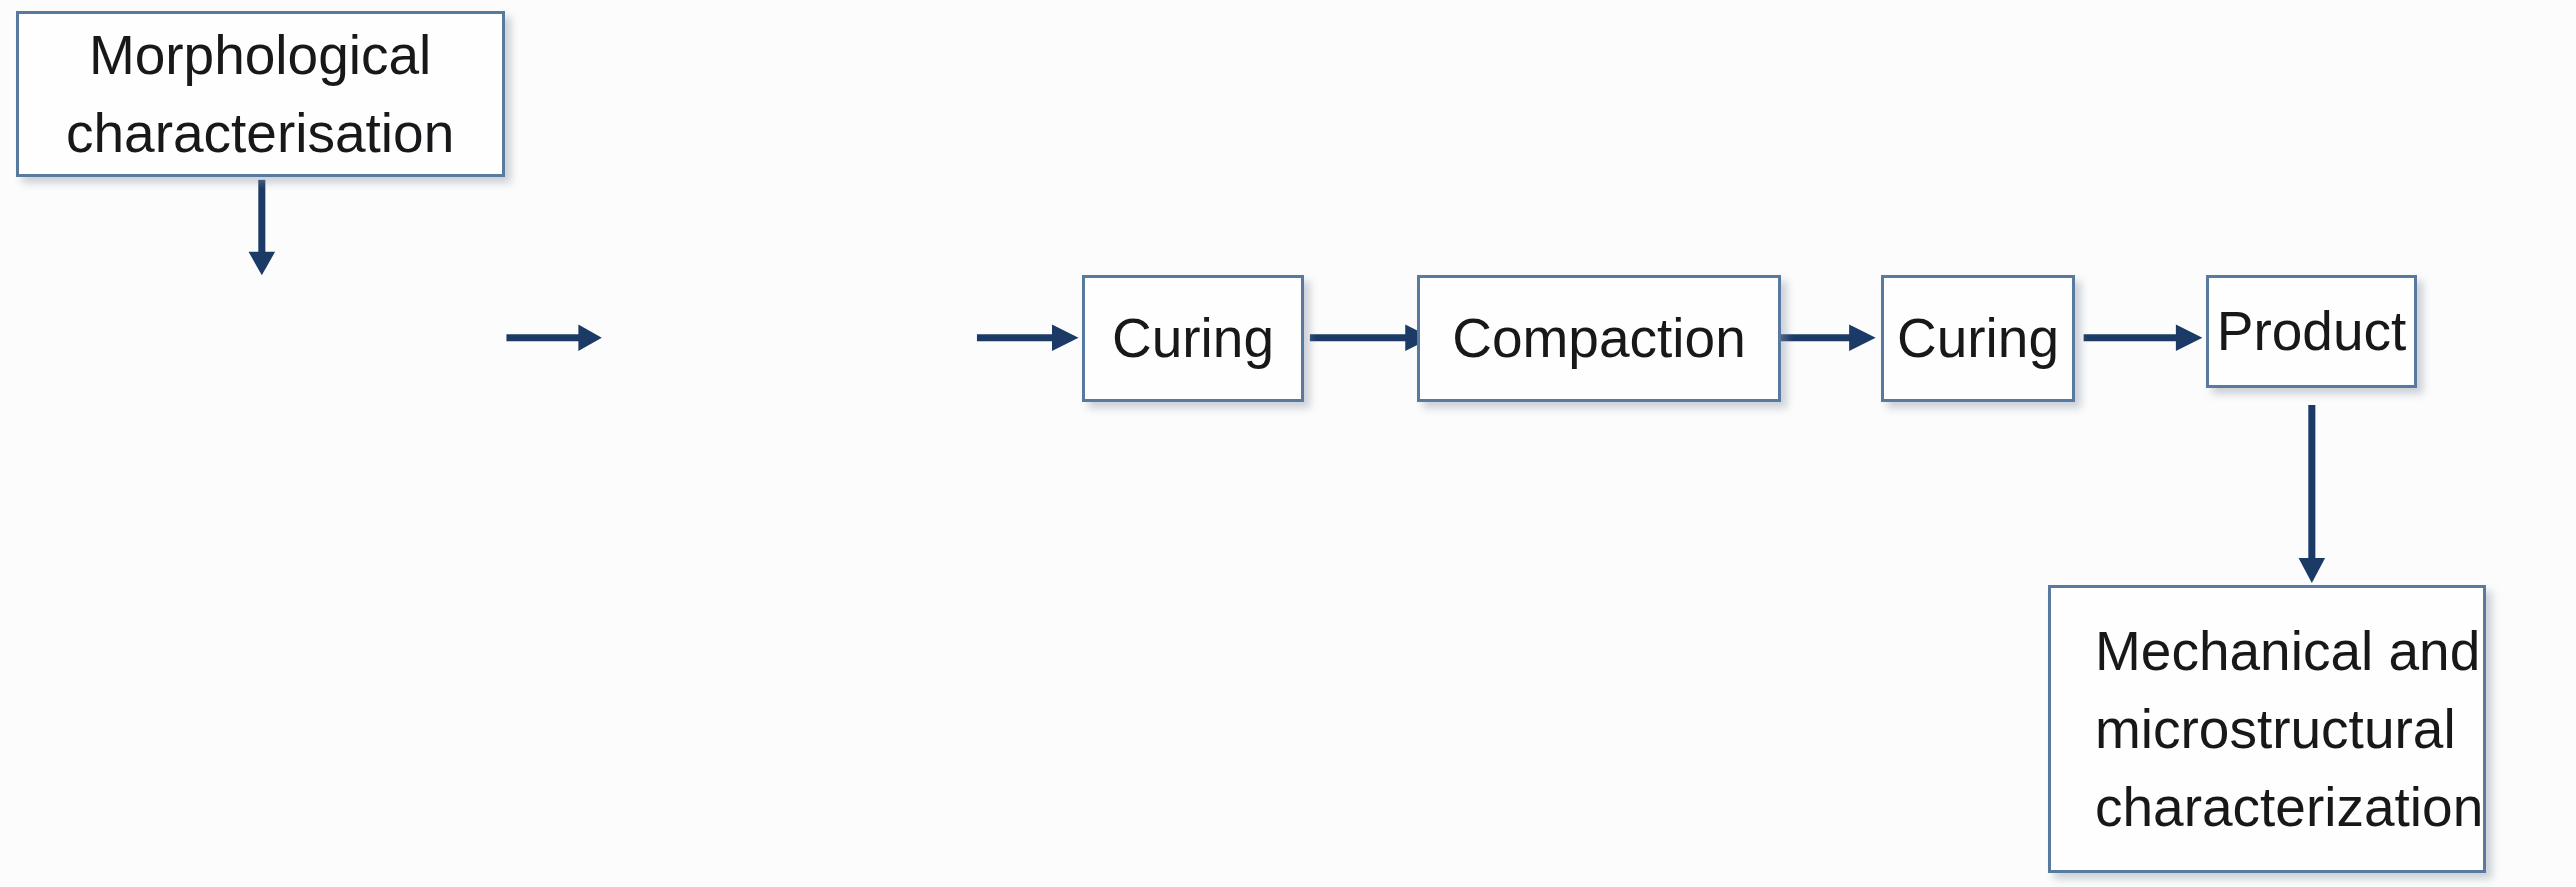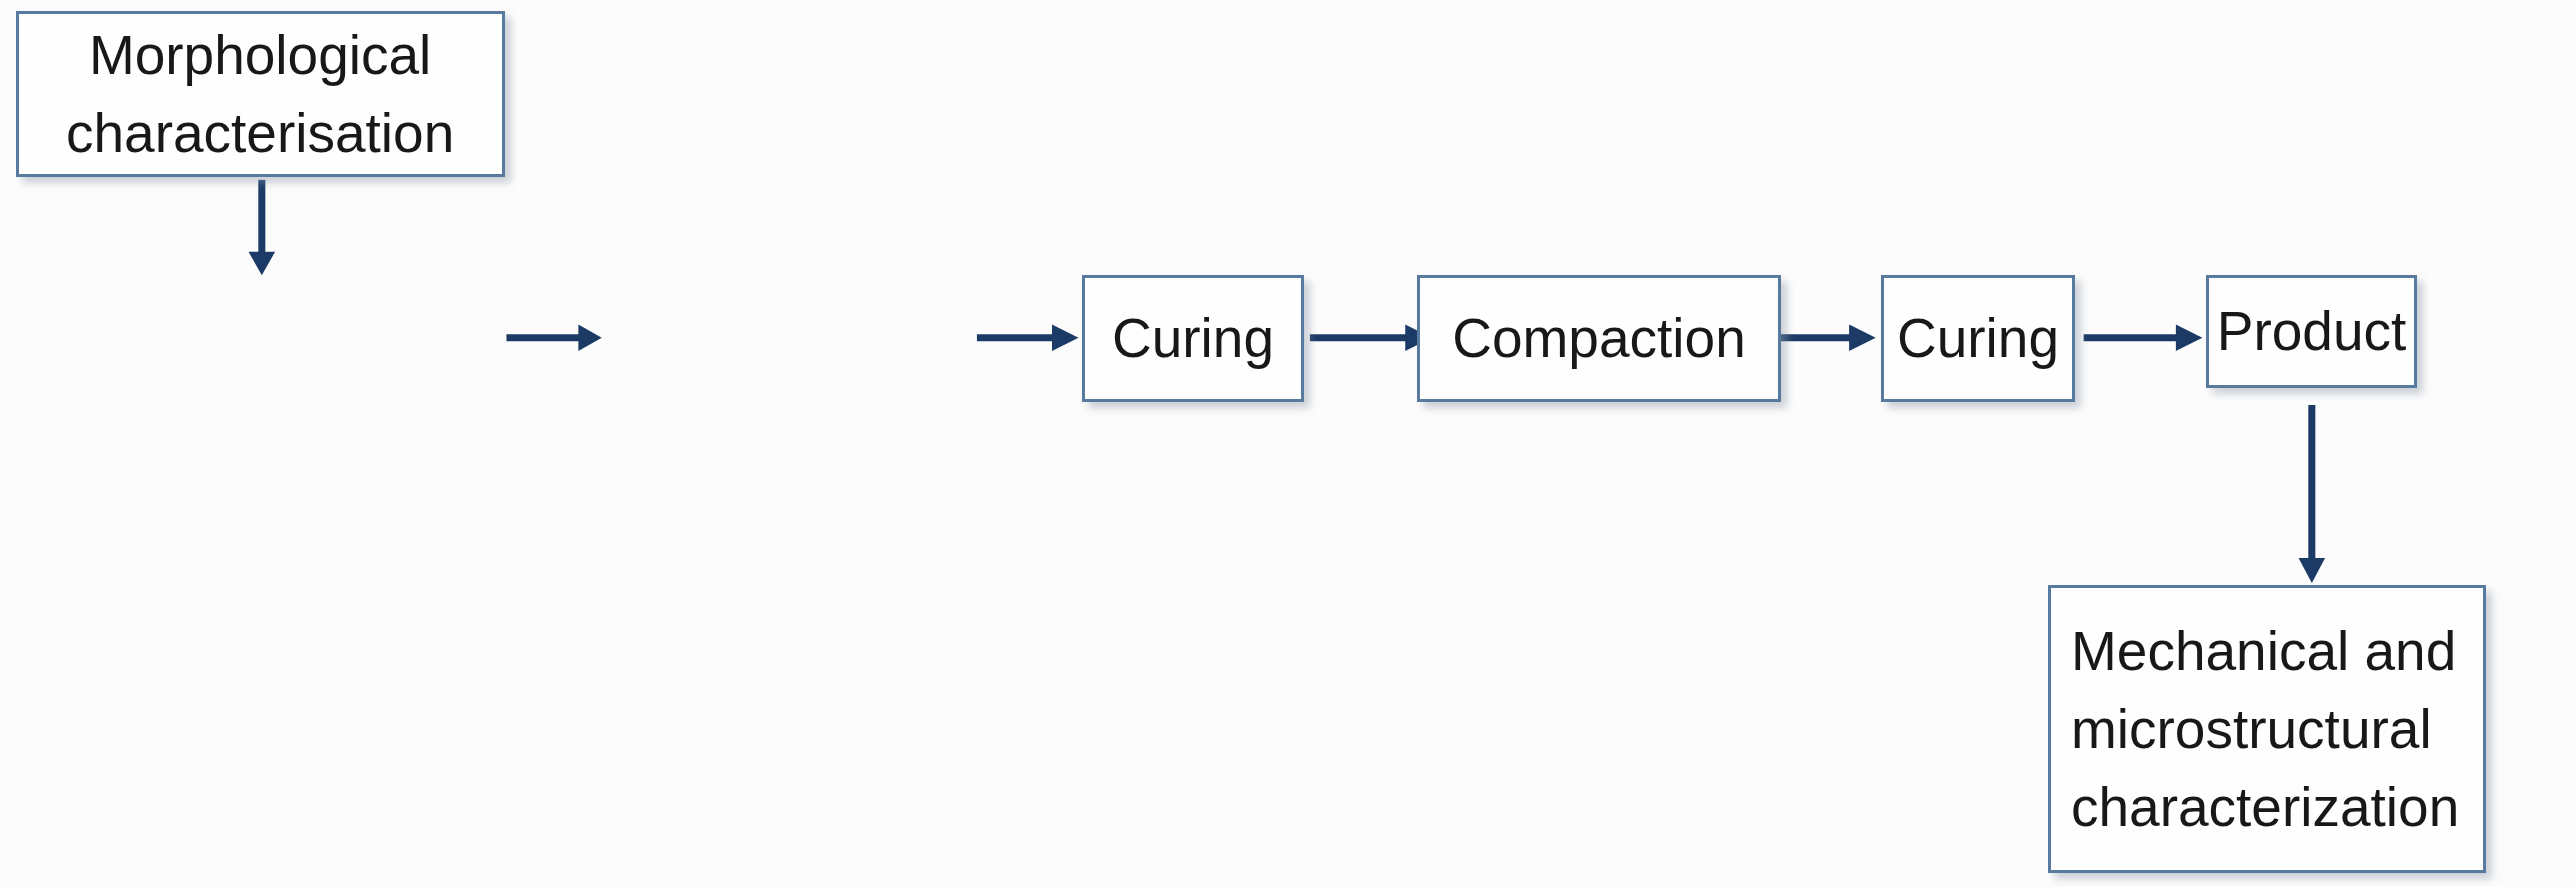--- a/index.html
+++ b/index.html
@@ -39,21 +39,21 @@
     white-space:pre-line;
   }
   #node-morph  {left:15.6px;   top:11px;  width:489px; height:166px;}
   #node-raw    {left:15.6px;   top:275px; width:486px; height:127px;}
   #node-form   {left:603px;  top:275px; width:361px; height:127px;}
   #node-mix    {left:1082px; top:275px; width:222px; height:127px;}
   #node-compact{left:1417px; top:275px; width:364px; height:127px;}
   #node-cure   {left:1881px; top:275px; width:194px; height:127px;text-align:center;}
   #node-product{left:2206px; top:275px; width:211px; height:113px;justify-content:center;}
   #node-mech   {left:2048px; top:585px; width:438px; height:288px;
-                justify-content:flex-start; text-align:left; padding-left:20px;}
+                justify-content:flex-start; text-align:left; padding-left:44px;}
 </style>
 </head>
 <body>
 
 <div class="canvas">
 
   <svg class="edges" viewBox="0 0 3296 1136" xmlns="http://www.w3.org/2000/svg">
     <g>
       <line class="edge-line" x1="335" y1="230" x2="335" y2="324"></line>
       <polygon class="edge-head" points="318,322 352,322 335,352"></polygon>

